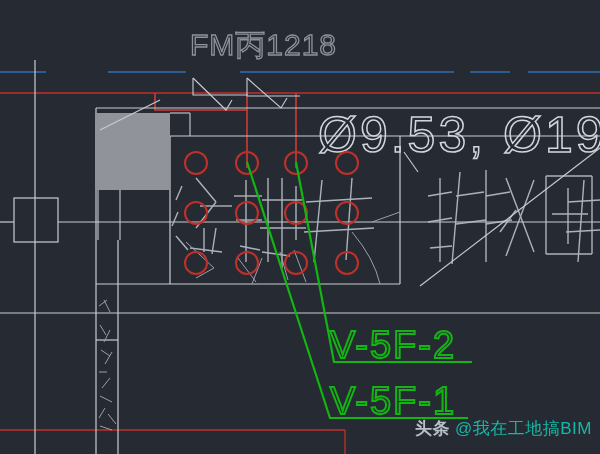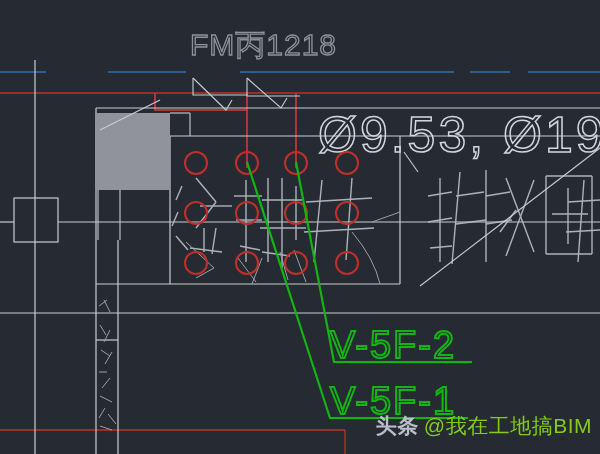--- a/index.html
+++ b/index.html
@@ -1,23 +1,23 @@
 <!DOCTYPE html>
 <html><head>
 <meta charset="utf-8">
 <style>
   html,body{margin:0;padding:0;background:#23272e;}
   body{width:600px;height:454px;overflow:hidden;
        font-family:"Liberation Sans",sans-serif;}
   #cad-viewport{position:relative;width:600px;height:454px;background:#262b33;overflow:hidden;}
   svg.cad{position:absolute;left:0;top:0;width:600px;height:454px;}
   .wm{position:absolute;right:8px;bottom:14px;display:flex;align-items:center;gap:5px;
-      color:#9aa0a8;font-size:21px;letter-spacing:.5px;white-space:nowrap;}
+      color:#9aa0a8;font-size:17px;letter-spacing:.5px;white-space:nowrap;}
   .wm .brand{font-weight:bold;color:#b9bfc6;}
-  .wm .handle{color:#84cc16;}
+  .wm .handle{color:#14b8a6;}
 </style>
 </head>
 <body>
 
 <div id="cad-viewport">
 
   <svg class="cad" viewBox="0 0 600 454">
 
     <rect x="0" y="0" width="600" height="454" fill="#262b33"></rect>
 

